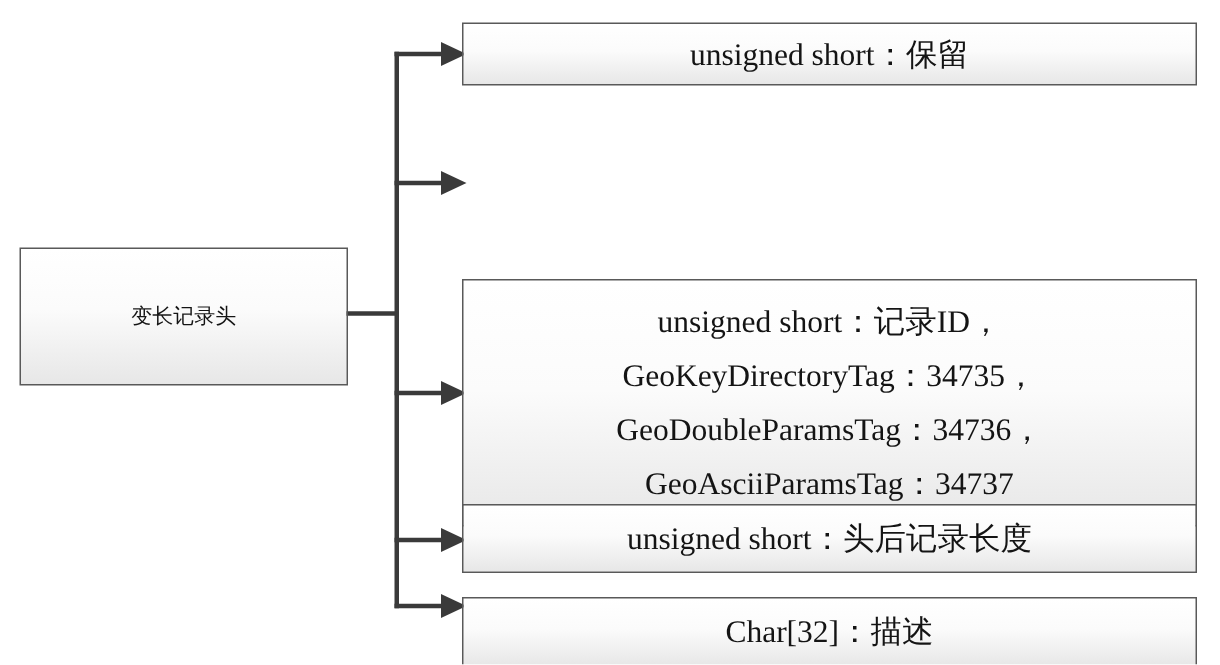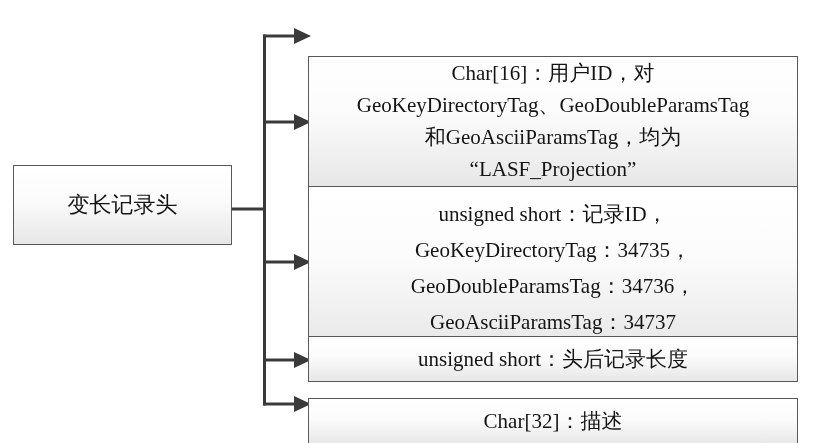--- a/index.html
+++ b/index.html
@@ -38,22 +38,22 @@
     display: flex;
     align-items: center;
     justify-content: center;
     text-align: center;
     color: #141414;
   }
   .root-box {
     left: 13px;
     top: 165px;
     width: 219px;
-    height: 80px;
-    font-size: 22px;
+    height: 92px;
+    font-size: 14px;
   }
   .field-box {
     left: 308px;
     width: 490px;
     font-size: 21px;
     line-height: 32px;
   }
   .field-box .txt {
     white-space: pre-line;
   }
@@ -85,27 +85,24 @@
     <polygon points="294,352 294,368 311,360"></polygon>
 
     <line x1="263" y1="404" x2="295" y2="404"></line>
     <polygon points="294,396 294,412 311,404"></polygon>
   </svg>
 
   <div class="node root-box">
     <span class="txt">变长记录头</span>
   </div>
 
+  <div class="node field-box f1">
+    <span class="txt">unsigned short：保留</span>
+  </div>
 
-  <div class="node field-box f2">
-    <span class="txt">Char[16]：用户ID，对
-GeoKeyDirectoryTag、GeoDoubleParamsTag
-和GeoAsciiParamsTag，均为
-“LASF_Projection”</span>
-  </div>
 
   <div class="node field-box f3">
     <span class="txt">unsigned short：记录ID，
 GeoKeyDirectoryTag：34735，
 GeoDoubleParamsTag：34736，
 GeoAsciiParamsTag：34737</span>
   </div>
 
   <div class="node field-box f4">
     <span class="txt">unsigned short：头后记录长度</span>

